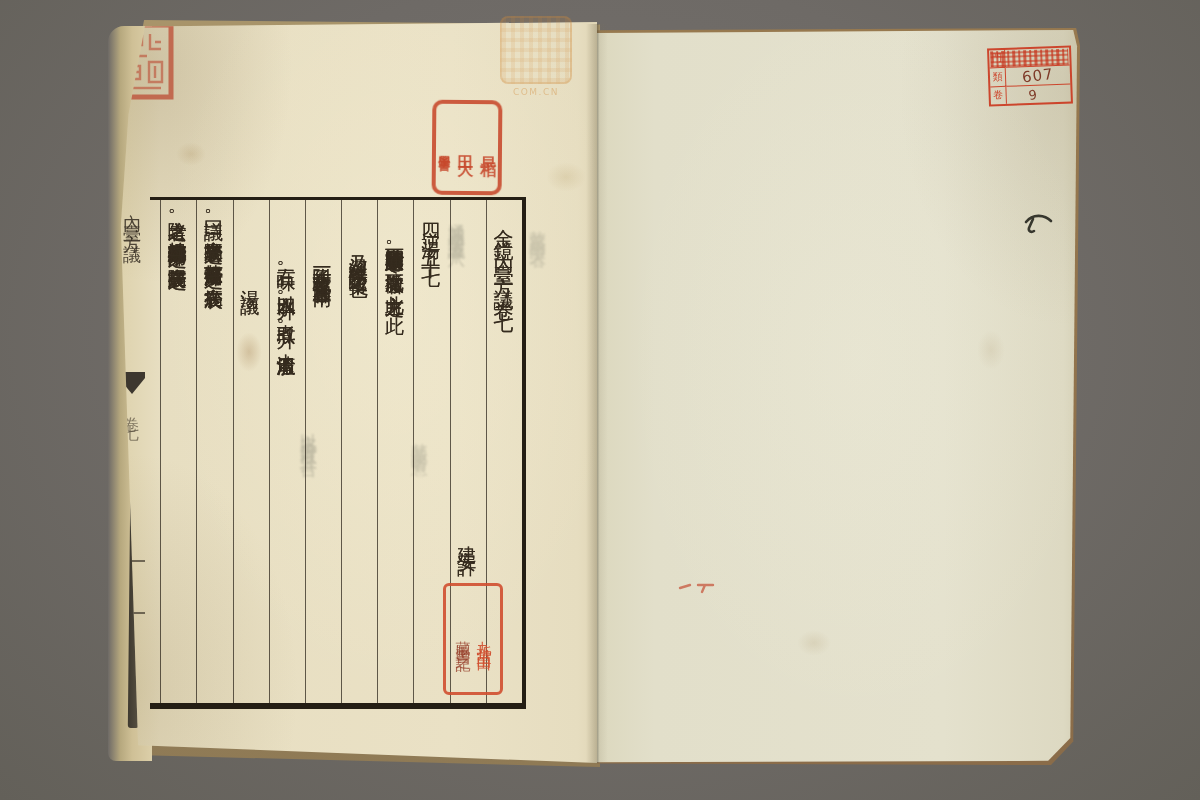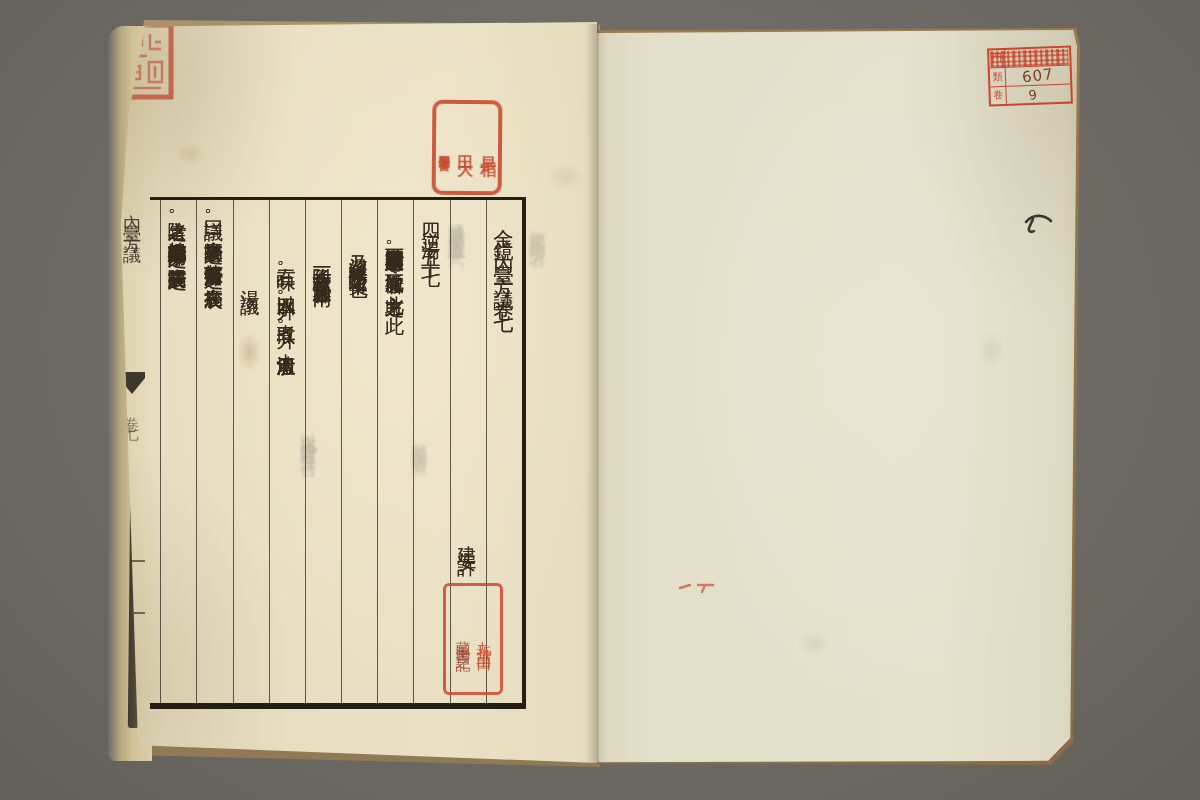--- a/index.html
+++ b/index.html
@@ -282,14 +282,18 @@
         <path d="M21,6 h15 M28,6 l-3,7"></path>
       </g>
     </svg>
 
     <div class="spot" style="left:200px;top:600px;width:34px;height:26px;background:radial-gradient(rgba(150,120,70,.14),transparent 70%);"></div>
     <div class="spot" style="left:380px;top:300px;width:28px;height:40px;background:radial-gradient(rgba(150,120,70,.12),transparent 70%);"></div>
   </div>
 
   <div class="gutter"></div>
 
+  <div class="watermark">
+    <div class="wm-box"></div>
+    <div class="wm-text">COM.CN</div>
+  </div>
 
 </div>
 
 </body></html>

